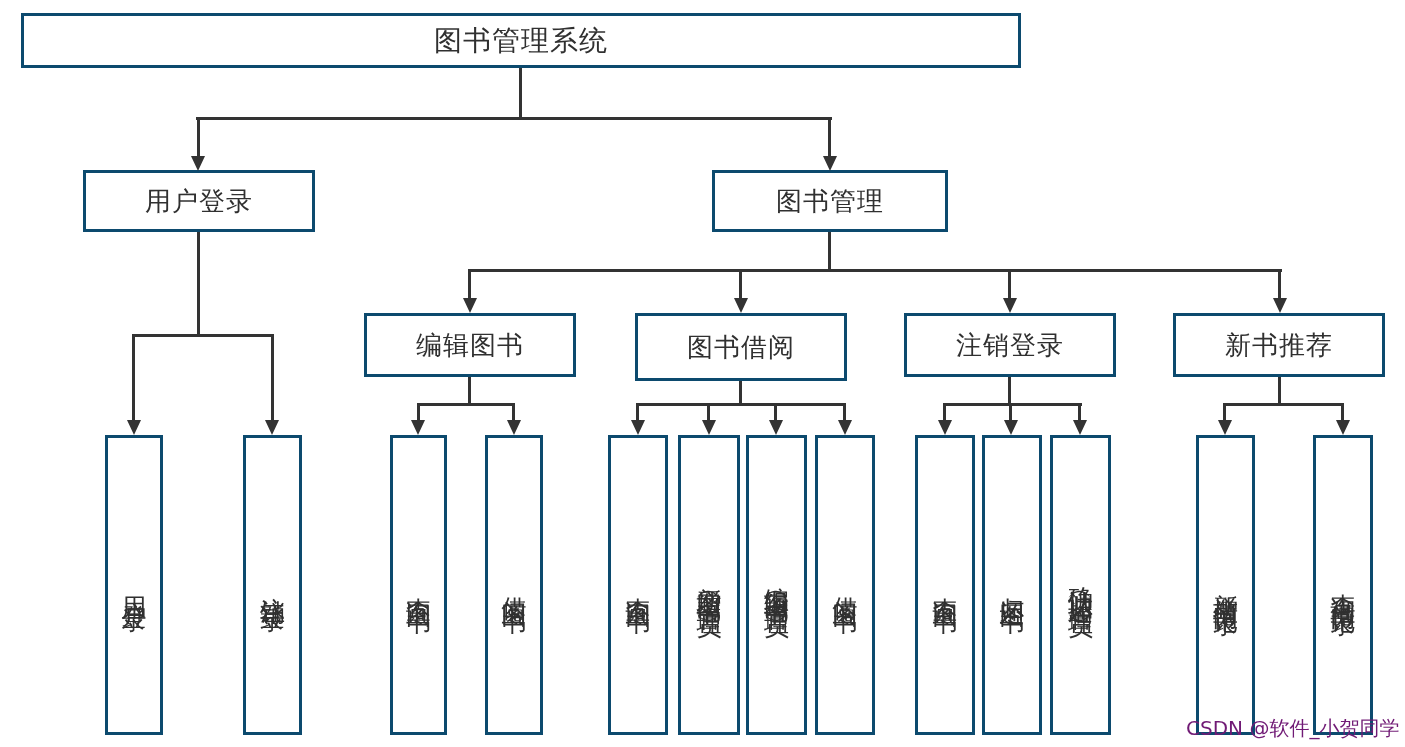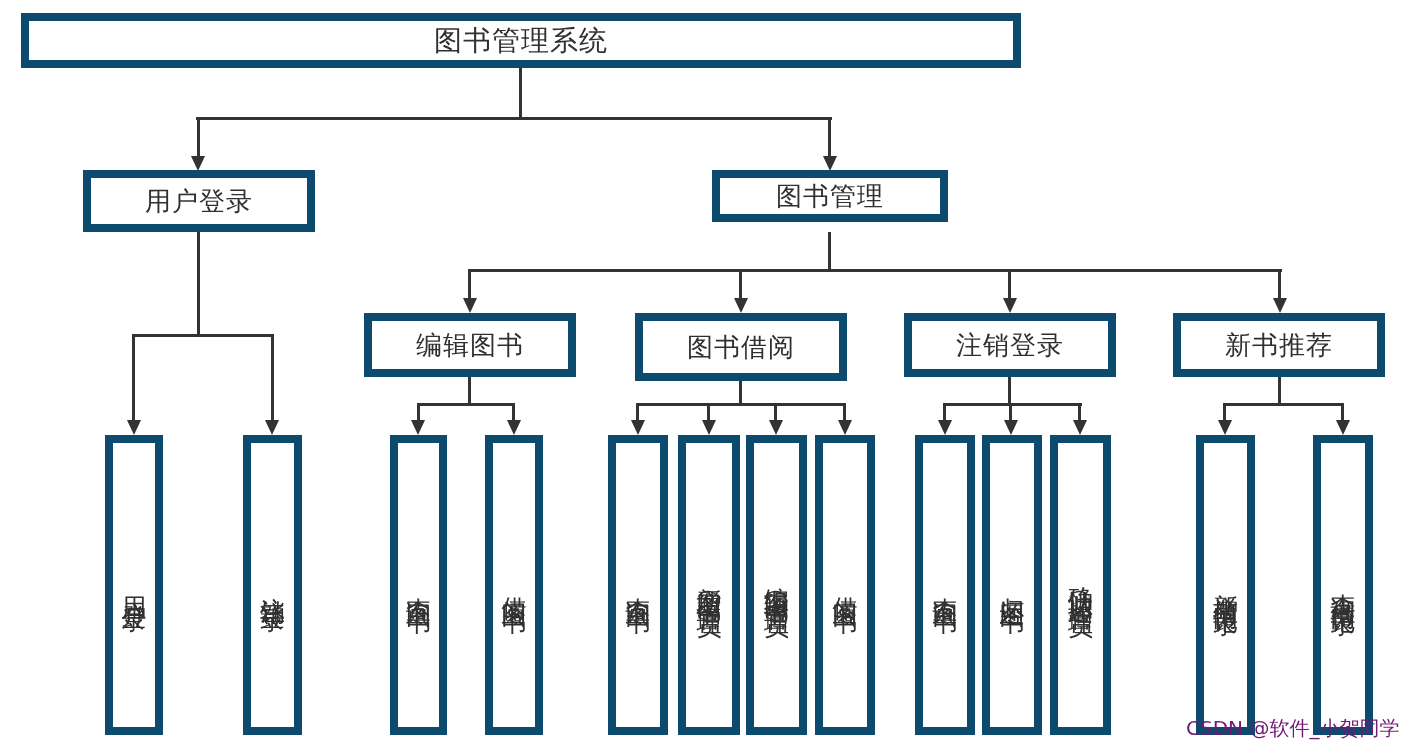--- a/index.html
+++ b/index.html
@@ -2,21 +2,21 @@
 <html><head>
 <meta charset="utf-8">
 <style>
   html,body { margin:0; padding:0; background:#ffffff; }
   body {
     width:1405px; height:747px; position:relative; overflow:hidden;
     font-family:"DejaVu Sans","Liberation Sans",sans-serif;
   }
   .box {
     position:absolute; box-sizing:border-box;
-    border:8px solid #0c4a6e; background:#ffffff; color:#303030;
+    border:3px solid #0c4a6e; background:#ffffff; color:#303030;
     display:flex; align-items:center; justify-content:center;
     z-index:2; text-align:center;
   }
   .hnode { font-size:26px; letter-spacing:1px; }
   .root  { font-size:28px; }
   .vnode {
     font-size:25px; letter-spacing:4px;
     writing-mode:vertical-rl; text-orientation:mixed;
   }
   .vl { position:absolute; width:3px; background:#333333; z-index:1; }
@@ -37,21 +37,21 @@
 <div class="box hnode root" style="left:21px; top:13px; width:1000px; height:55px;">图书管理系统</div>
 
 <div class="vl" style="left:519px; top:68px; height:51px;"></div>
 <div class="hl" style="left:196px; top:117px; width:636px;"></div>
 <div class="vl" style="left:197px; top:117px; height:42px;"></div>
 <div class="arrow" style="left:191px; top:156px;"></div>
 <div class="vl" style="left:828px; top:117px; height:42px;"></div>
 <div class="arrow" style="left:823px; top:156px;"></div>
 
 <div class="box hnode" style="left:83px; top:170px; width:232px; height:62px;">用户登录</div>
-<div class="box hnode" style="left:712px; top:170px; width:236px; height:52px;">图书管理</div>
+<div class="box hnode" style="left:712px; top:170px; width:236px; height:62px;">图书管理</div>
 
 <div class="vl" style="left:197px; top:232px; height:105px;"></div>
 <div class="hl" style="left:133px; top:334px; width:141px;"></div>
 <div class="vl" style="left:132px; top:334px; height:88px;"></div>
 <div class="arrow" style="left:127px; top:420px;"></div>
 <div class="vl" style="left:271px; top:334px; height:88px;"></div>
 <div class="arrow" style="left:265px; top:420px;"></div>
 
 <div class="vl" style="left:828px; top:232px; height:40px;"></div>
 <div class="hl" style="left:469px; top:269px; width:813px;"></div>

